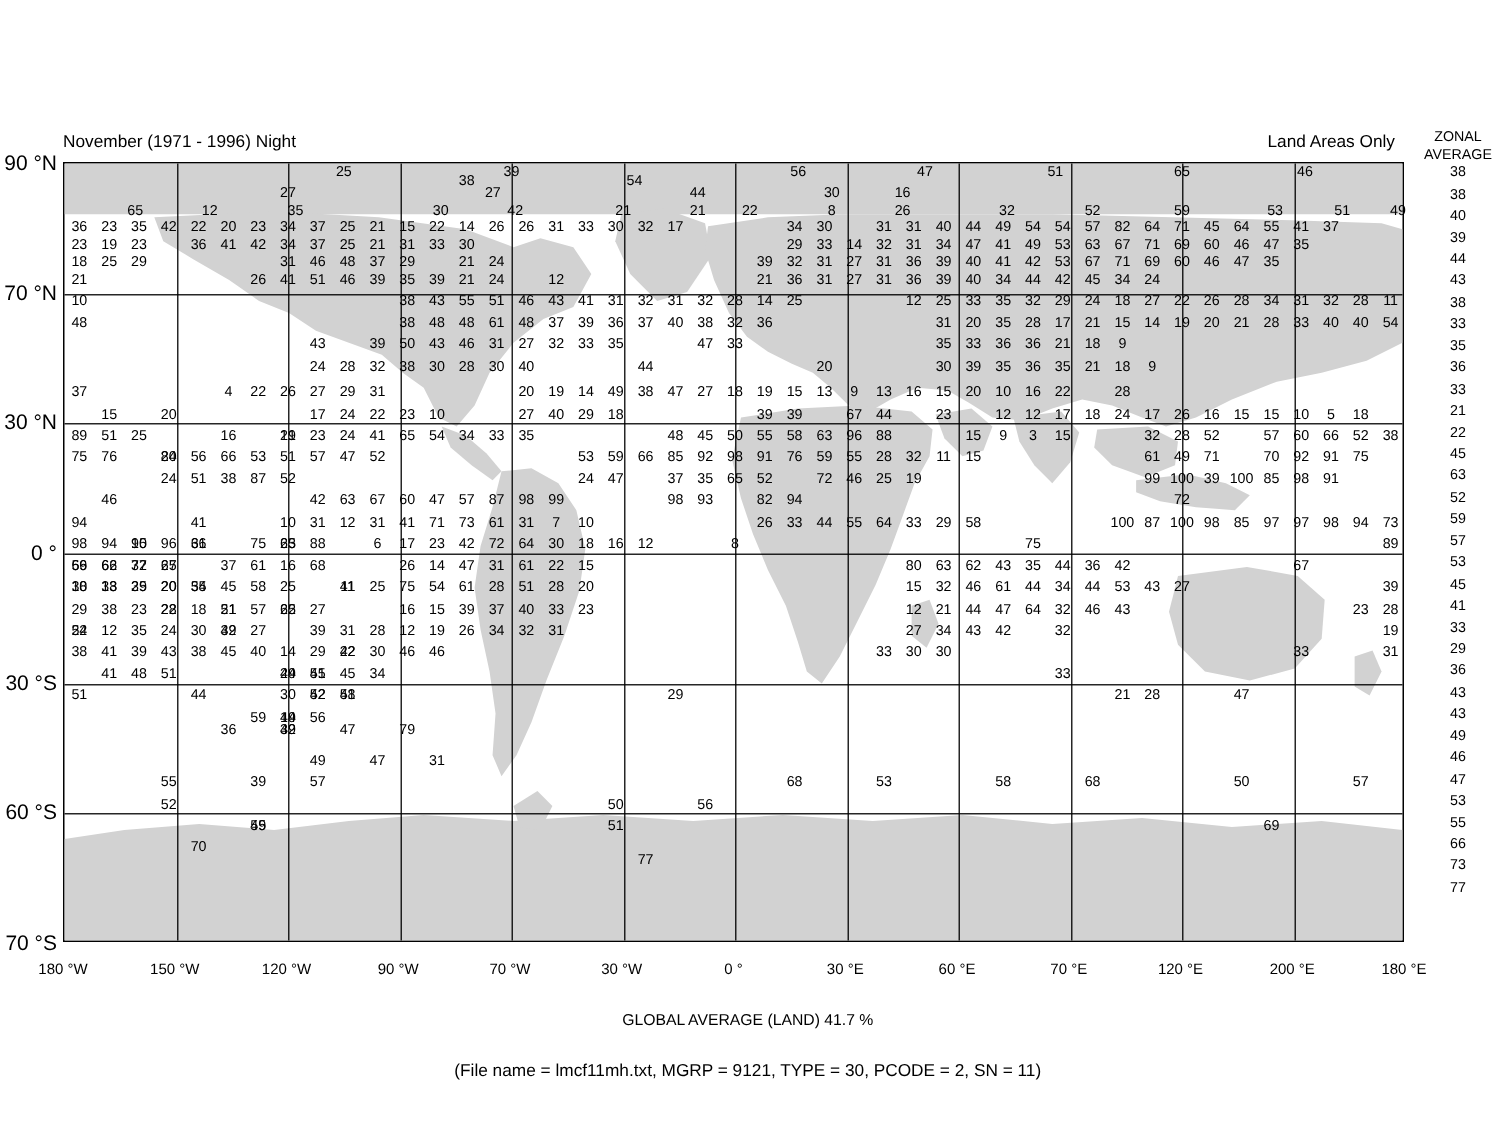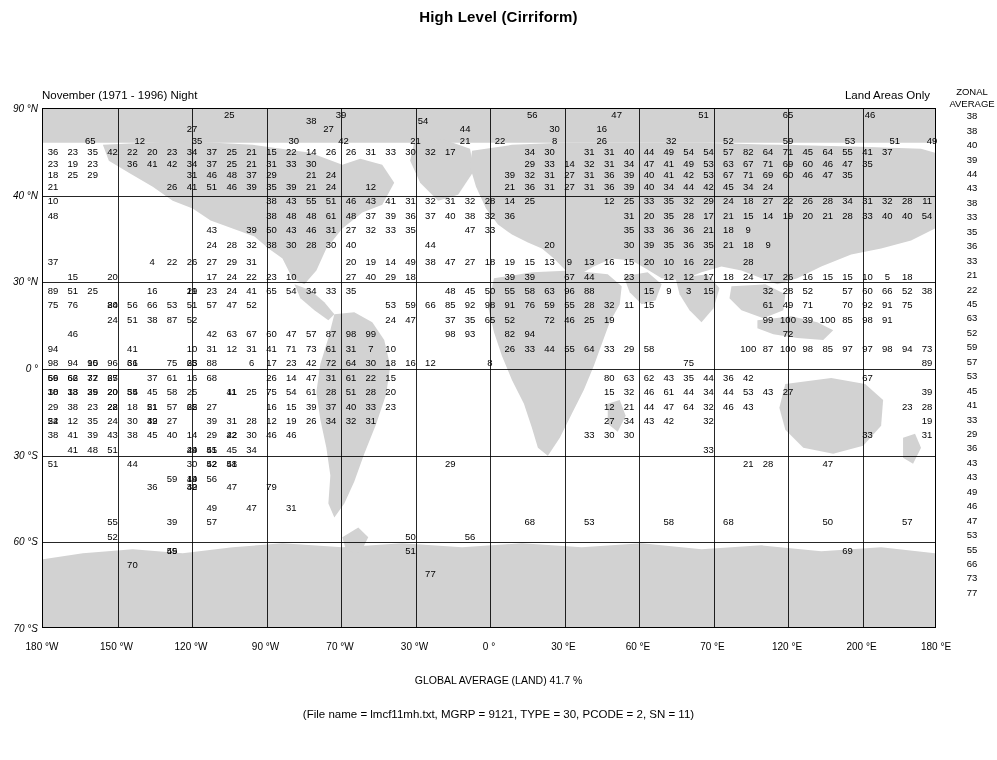--- a/index.html
+++ b/index.html
@@ -94,23 +94,22 @@
     text-align: center;
     transform: translate(-50%, -50%);
     color: #000;
   }
   .ylab-wrap { position: absolute; left: 0; top: 0; width: 997px; height: 760px; pointer-events: none;}
   .ytick {
     position: absolute;
     left: 0px;
     width: 38px;
     text-align: right;
-    font-size: 10px;
+    font-size: 14px;
     transform: translateY(-50%);
-    font-style: italic;
   }
   .xtick {
     position: absolute;
     top: 641px;
     font-size: 10px;
     transform: translateX(-50%);
     white-space: nowrap;
   }
   .zonal-val {
     position: absolute;
@@ -134,21 +133,20 @@
     left: 0;
     width: 997px;
     text-align: center;
     font-size: 11.5px;
   }
 </style>
 </head>
 <body>
 
 <div class="title-block">
-  <div class="title-main">High Level (Cirriform)</div>
 </div>
 
 <div class="hdr-left">November (1971 - 1996) Night</div>
 <div class="hdr-right">Land Areas Only</div>
 
 <div class="zonal-hdr">
   <div>ZONAL</div>
   <div>AVERAGE</div>
 </div>
 
@@ -865,21 +863,21 @@
     <div class="cell-val" style="left: 129.133px; top: 442px;">49</div>
     <div class="cell-val" style="left: 367.533px; top: 442px;">51</div>
     <div class="cell-val" style="left: 804.6px; top: 442px;">69</div>
     <div class="cell-val" style="left: 129.133px; top: 442px;">55</div>
     <div class="cell-val" style="left: 89.4px; top: 456.444px;">70</div>
     <div class="cell-val" style="left: 387.4px; top: 465.111px;">77</div>
   </div>
 
 <div class="ylab-wrap" id="ylabels">
     <div class="ytick" style="top: 108px;">90 °N</div>
-    <div class="ytick" style="top: 194.667px;">40 °N</div>
+    <div class="ytick" style="top: 194.667px;">70 °N</div>
     <div class="ytick" style="top: 281.333px;">30 °N</div>
     <div class="ytick" style="top: 368px;">0 °</div>
     <div class="ytick" style="top: 454.667px;">30 °S</div>
     <div class="ytick" style="top: 541.333px;">60 °S</div>
     <div class="ytick" style="top: 628px;">70 °S</div>
   </div>
 
 <div id="xlabels">
     <div class="xtick" style="left: 42px;">180 °W</div>
     <div class="xtick" style="left: 116.5px;">150 °W</div>

